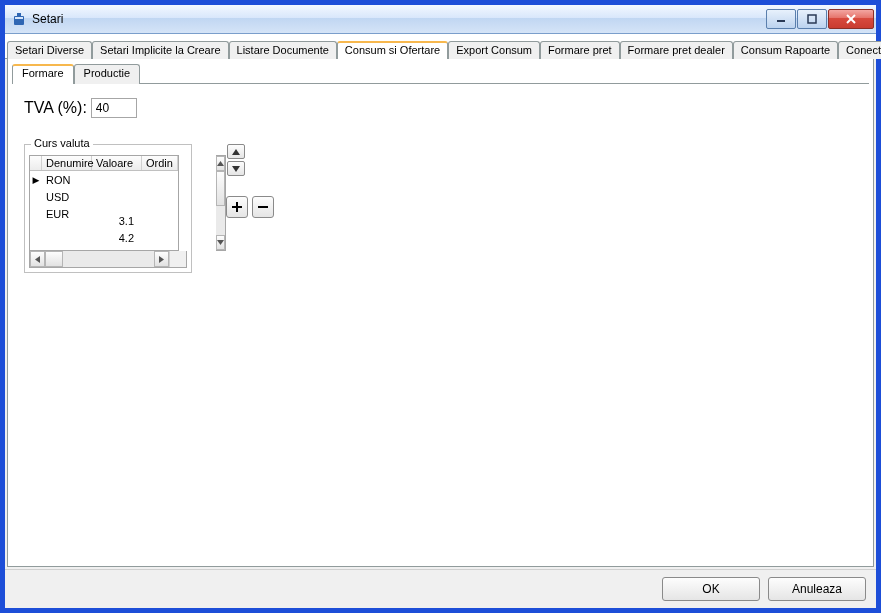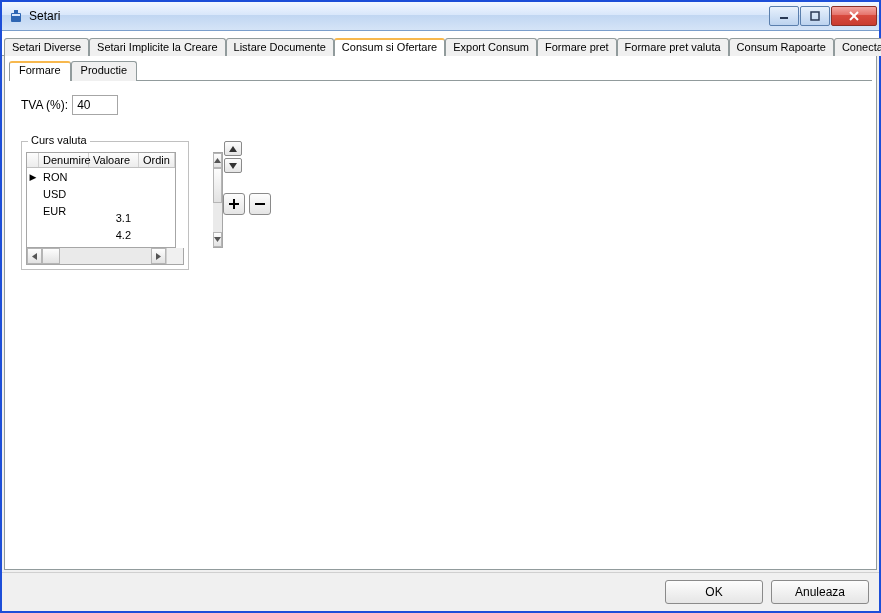--- a/index.html
+++ b/index.html
@@ -7,21 +7,21 @@
     padding: 0;
     font-family: "Segoe UI", Tahoma, sans-serif;
     font-size: 12px;
     background: #fff;
     user-select: none;
   }
   .window {
     width: 881px;
     height: 613px;
     box-sizing: border-box;
-    border: 2px solid #1d4ed8;
+    border: 5px solid #1d4ed8;
     display: flex;
     flex-direction: column;
     background: #f0f0f0;
   }
   
   .titlebar {
     height: 28px;
     background: linear-gradient(to bottom, #f3f8ff 0%, #d9e7fb 45%, #c0d6f2 46%, #d5e4f7 100%);
     display: flex;
     align-items: center;
@@ -131,21 +131,21 @@
     z-index: 2;
   }
   .sub-content {
     flex: 1;
     background: #fff;
     padding: 14px 12px;
     position: relative;
   }
   
   .row { display:flex; align-items: center; margin-bottom: 26px;}
-  .label { font-size: 12px; margin-right: 4px; }
+  .label { font-size: 16px; margin-right: 4px; }
   .text-input {
     width: 36px;
     height: 18px;
     border: 1px solid #a6a6a6;
     background: #fff;
     padding: 0 4px;
     font-size: 12px;
     line-height: 18px;
   }
   
@@ -318,21 +318,21 @@
     </div>
   </div>
 
   <div class="main-tabs">
     <div class="main-tab">Setari Diverse</div>
     <div class="main-tab">Setari Implicite la Creare</div>
     <div class="main-tab">Listare Documente</div>
     <div class="main-tab active">Consum si Ofertare</div>
     <div class="main-tab">Export Consum</div>
     <div class="main-tab">Formare pret</div>
-    <div class="main-tab">Formare pret valuta</div>
+    <div class="main-tab">Formare pret dealer</div>
     <div class="main-tab">Consum Rapoarte</div>
     <div class="main-tab">Conecta</div>
 
   </div>
 
   <div class="sub-panel">
     <div class="sub-tabs">
       <div class="sub-tab active">Formare</div>
       <div class="sub-tab">Productie</div>
     </div>

